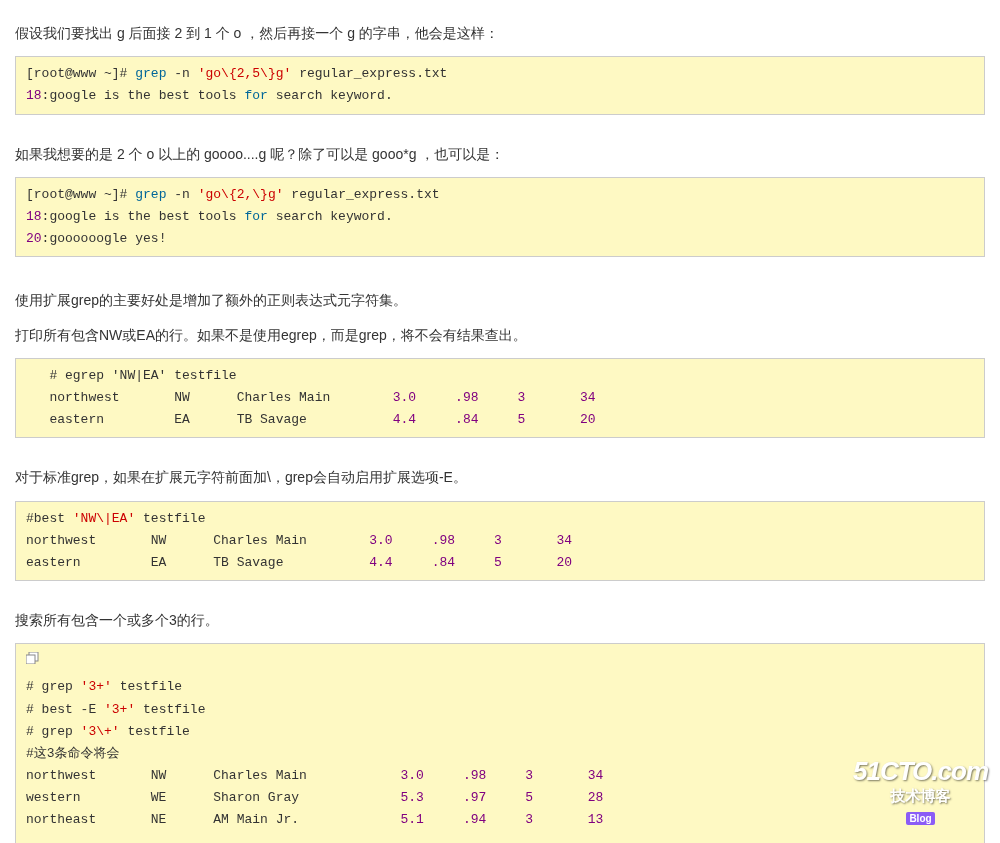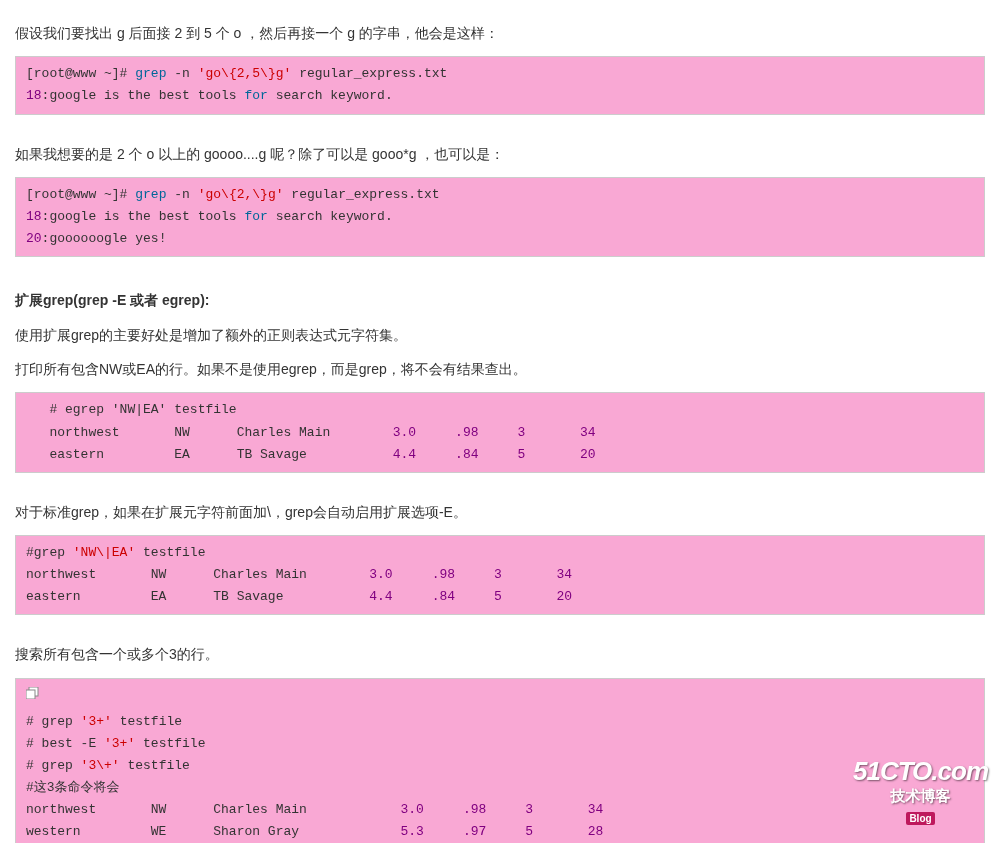--- a/index.html
+++ b/index.html
@@ -10,21 +10,21 @@
     color: #333;
     background: #fff;
     width: 970px;
   }
   p.text-para {
     margin: 12px 0;
     line-height: 1.6;
   }
   .codebox {
     border: 1px solid #ccc;
-    background: #f9a8d4;
+    background: #fef9c3;
     padding: 6px 10px;
     margin: 8px 0 28px 0;
     font-family: Consolas, "Courier New", monospace;
     font-size: 13px;
     line-height: 1.7;
     white-space: pre;
     overflow-x: auto;
     position: relative;
   }
   .codebox.lessmargin { margin-bottom: 20px; }
@@ -45,50 +45,49 @@
     right: 12px;
     bottom: 18px;
     text-align: right;
     color: #fff;
     font-family: Arial, sans-serif;
     text-shadow: 1px 1px 2px rgba(0,0,0,0.5);
     pointer-events: none;
   }
   .watermark .big { font-size: 26px; font-weight: bold; font-style: italic; letter-spacing: -1px;}
   .watermark .sub { font-size: 15px; font-weight: bold; display:flex; align-items:center; gap:6px;flex-direction:column;}
-  .watermark .badge { background:#be185d; color:#fff; font-size:10px; padding:1px 3px; border-radius:2px; text-shadow:none;}
+  .watermark .badge { background:#8b5cf6; color:#fff; font-size:10px; padding:1px 3px; border-radius:2px; text-shadow:none;}
 </style>
 </head>
 <body>
 
-<p class="text-para">假设我们要找出 g 后面接 2 到 5 个 o ，然后再接一个 g 的字串，他会是这样：</p>
+<p class="text-para">假设我们要找出 g 后面接 2 到 1 个 o ，然后再接一个 g 的字串，他会是这样：</p>
 
 <div class="codebox"><span>[root@www ~]#</span> <span class="cmd">grep</span> <span>-n</span> <span class="str">'go\{2,5\}g'</span> <span>regular_express.txt</span>
 <span class="lineno">18</span><span>:google is the best tools</span> <span class="cmd">for</span> <span>search keyword.</span></div>
 
 <p class="text-para">如果我想要的是 2 个 o 以上的 goooo....g 呢？除了可以是 gooo*g ，也可以是：</p>
 
 <div class="codebox"><span>[root@www ~]#</span> <span class="cmd">grep</span> <span>-n</span> <span class="str">'go\{2,\}g'</span> <span>regular_express.txt</span>
 <span class="lineno">18</span><span>:google is the best tools</span> <span class="cmd">for</span> <span>search keyword.</span>
 <span class="lineno">20</span><span>:goooooogle yes!</span></div>
 
 <div class="section-gap">
-  <p class="text-para" style="margin-bottom:2px;"><span class="bold">扩展grep(grep -E 或者 egrep):</span></p>
   <p class="text-para" style="margin-top:12px;">使用扩展grep的主要好处是增加了额外的正则表达式元字符集。</p>
 </div>
 
 <p class="text-para section-gap">打印所有包含NW或EA的行。如果不是使用egrep，而是grep，将不会有结果查出。</p>
 
 <div class="codebox"><span>   # egrep 'NW|EA' testfile</span>
 <span>   northwest       NW      Charles Main        </span><span class="num">3.0</span>     <span class="num">.98</span>     <span class="num">3</span>       <span class="num">34</span>
 <span>   eastern         EA      TB Savage           </span><span class="num">4.4</span>     <span class="num">.84</span>     <span class="num">5</span>       <span class="num">20</span></div>
 
 <p class="text-para">对于标准grep，如果在扩展元字符前面加\，grep会自动启用扩展选项-E。</p>
 
-<div class="codebox"><span>#grep </span><span class="str">'NW\|EA'</span><span> testfile</span>
+<div class="codebox"><span>#best </span><span class="str">'NW\|EA'</span><span> testfile</span>
 <span>northwest       NW      Charles Main        </span><span class="num">3.0</span>     <span class="num">.98</span>     <span class="num">3</span>       <span class="num">34</span>
 <span>eastern         EA      TB Savage           </span><span class="num">4.4</span>     <span class="num">.84</span>     <span class="num">5</span>       <span class="num">20</span></div>
 
 <p class="text-para">搜索所有包含一个或多个3的行。</p>
 
 <div class="codebox lessmargin"><span class="copy-icon"><svg width="14" height="12" viewBox="0 0 14 12">
         <rect x="3" y="0" width="9" height="9" fill="#fff" stroke="#888" stroke-width="1"></rect>
         <rect x="0" y="3" width="9" height="9" fill="#fff" stroke="#888" stroke-width="1"></rect>
       </svg></span>
 <span># grep </span><span class="str">'3+'</span><span> testfile</span>

